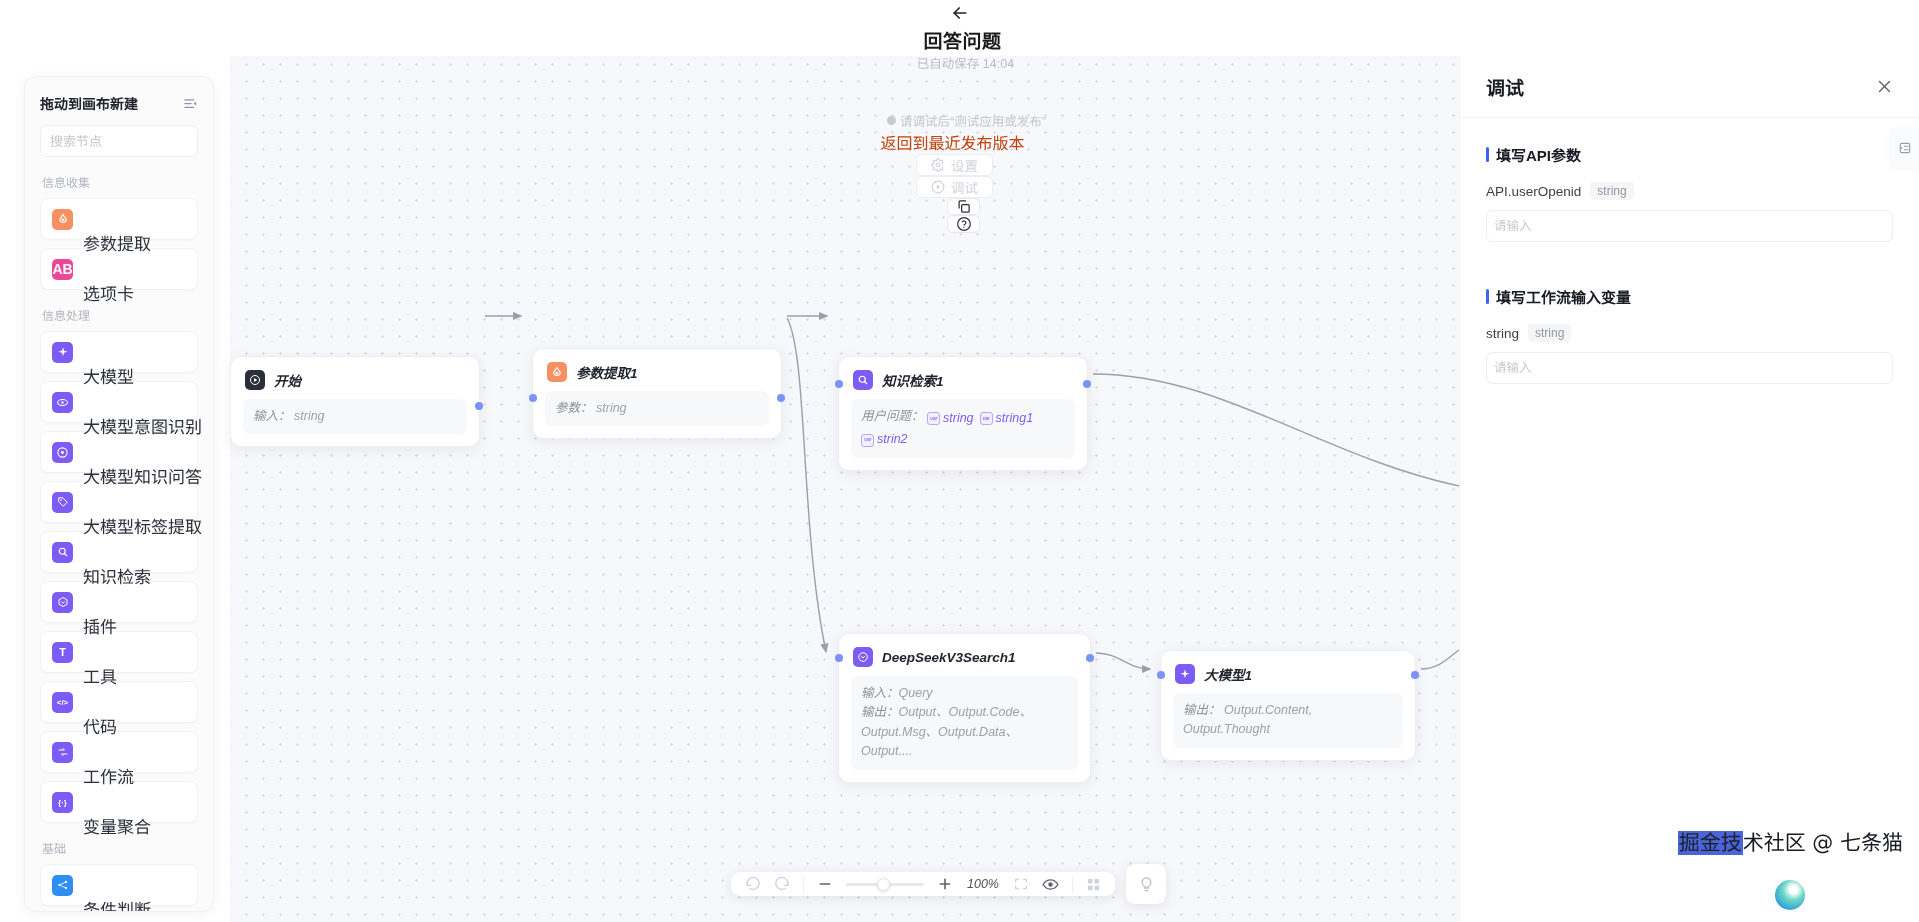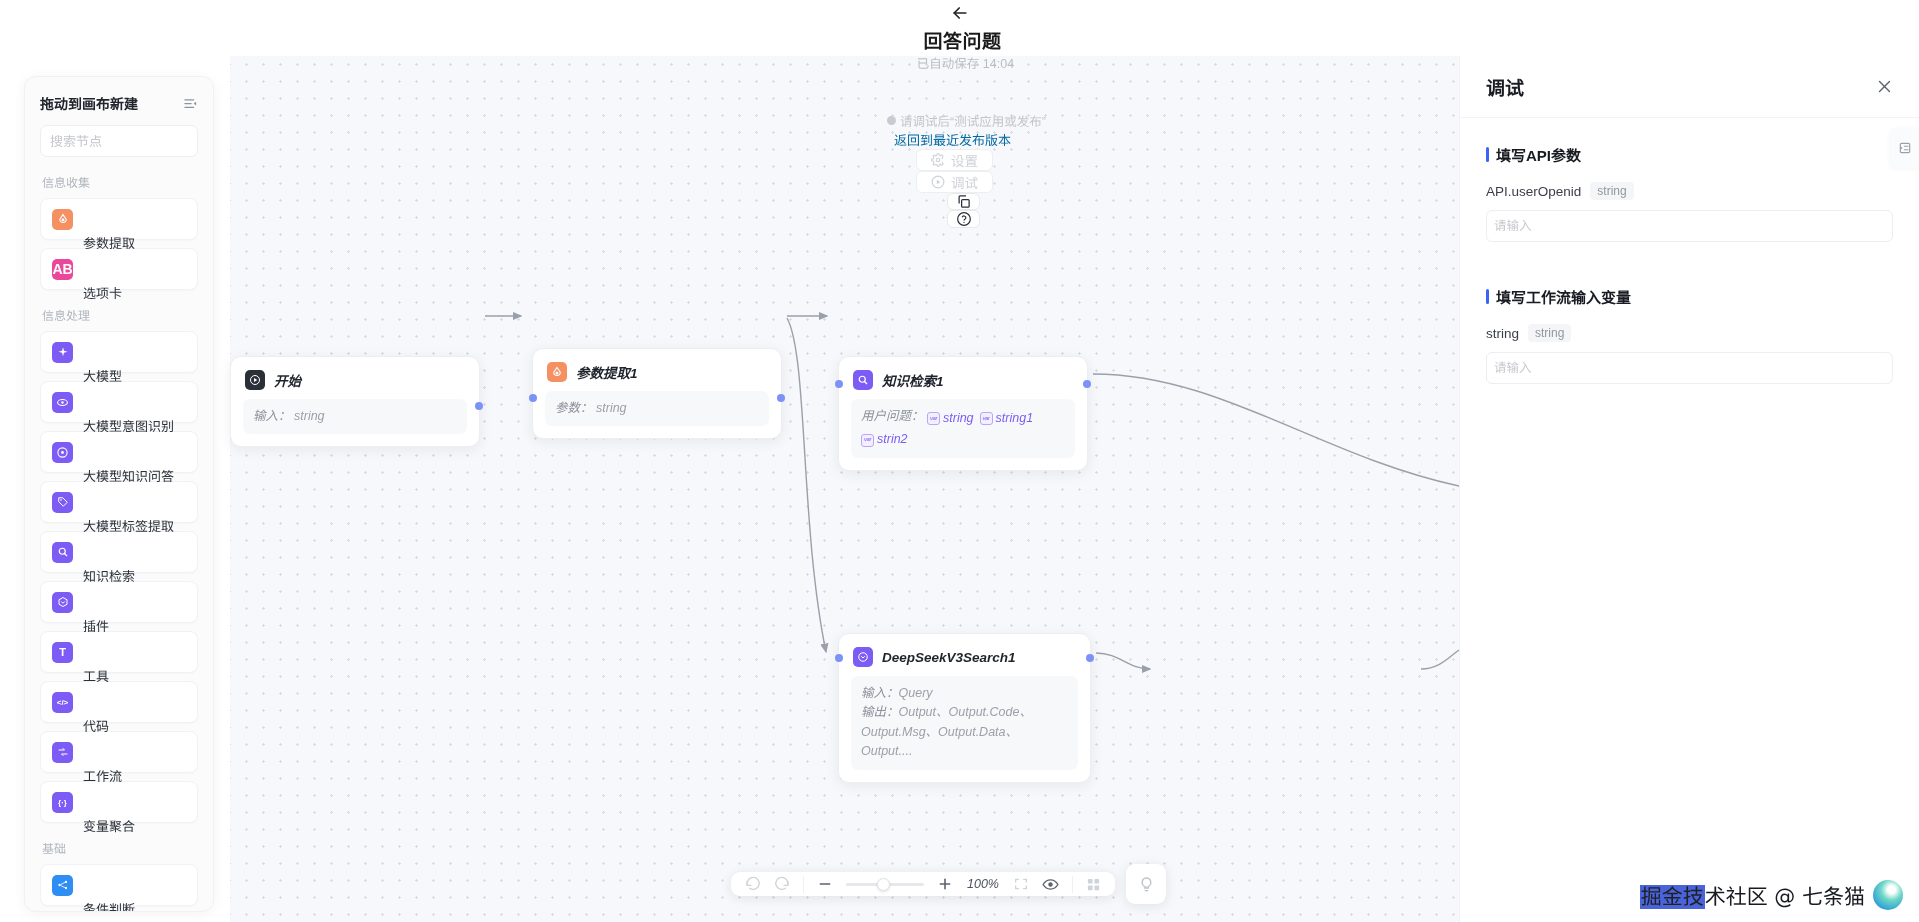--- a/index.html
+++ b/index.html
@@ -33,21 +33,21 @@
   .hint-wrap {
     display: flex; align-items: center; margin-left: 14px; white-space: nowrap; margin-top: 39px;
   }
   .hint-dot {
     width: 9px; height: 9px; border-radius: 50%; background: #c8cbd1;
     display: inline-block; margin-right: 4px; flex: none;
   }
   .hint-text { font-size: 12.5px; color: #c2c5cb; }
   .topbar-spacer { flex: 1 1 auto; }
   .revert-link {
-    font-size: 13px; color: #0369a1; margin-right: 14px; white-space: nowrap; cursor: pointer;
+    font-size: 16px; color: #c2410c; margin-right: 14px; white-space: nowrap; cursor: pointer;
   }
   .tb-btn {
     height: 33px; border: 1px solid #eceef1; border-radius: 6px; background: #fff;
     display: inline-flex; align-items: center; gap: 6px; padding: 0 14px;
     font-size: 13.5px; color: #cfd2d8; cursor: pointer; margin-right: 10px; white-space: nowrap;
   }
   .tb-icon-btn {
     width: 33px; height: 33px; border: 1px solid #e7e9ed; border-radius: 6px; background: #fff;
     display: inline-flex; align-items: center; justify-content: center;
     color: #2b2f36; cursor: pointer; margin-left: 8px;
@@ -99,21 +99,21 @@
   .node-item {
     height: 42px; background: #fff; border: 1px solid #f1f2f5; border-radius: 8px;
     display: flex; align-items: center; padding: 0 11px; margin-bottom: 8px;
     cursor: grab; box-shadow: 0 1px 2px rgba(20,25,40,.025);
   }
   .node-ico {
     width: 21px; height: 21px; border-radius: 5px; flex: none; margin-right: 10px;
     display: flex; align-items: center; justify-content: center;
     color: #fff; font-size: 10px; font-weight: 700;
   }
-  .node-name { font-size: 13px; color: #2b3039; white-space: nowrap; margin-top: 46px; }
+  .node-name { font-size: 17px; color: #2b3039; white-space: nowrap; margin-top: 46px; }
 
   
   .flow-node {
     position: absolute; background: #fff; border-radius: 11px;
     border: 1px solid #eceef2;
     box-shadow: 0 3px 14px rgba(26,32,54,.07);
     z-index: 6;
   }
   .fn-head { display: flex; align-items: center; padding: 13px 14px 9px 14px; }
   .fn-ico {
@@ -211,23 +211,24 @@
     position: absolute; right: 0; top: 72px; width: 28px; height: 40px;
     background: #fafbfc; border-radius: 7px 0 0 7px;
     display: flex; align-items: center; justify-content: center;
     color: #9ba0a9; cursor: pointer; z-index: 36;
     box-shadow: -1px 1px 5px rgba(26,32,54,.05);
   }
 
   
   .watermark {
     position: absolute; right: 16px; bottom: 12px;
-    display: flex; align-items: center; gap: 8px; z-index: 50;
+    display: flex; align-items: center; gap: 24px; z-index: 50;
     font-size: 21px; color: #171a1f; white-space: nowrap;
     font-family: "DejaVu Sans", sans-serif;
+    flex-direction: column;
   }
   .wm-hl { background: #4a63d8; color: #1d2026; padding: 0 1px; }
   .wm-logo {
     width: 30px; height: 30px; border-radius: 50%; flex: none;
     background: radial-gradient(circle at 62% 32%, #ffffff 0%, #ffffff 14%, #6fd8c6 38%, #2f9fd8 76%, #1d74c2 100%);
   }
 </style>
 </head>
 <body>
 
@@ -388,20 +389,36 @@
         <span class="fn-title">DeepSeekV3Search1</span>
       </div>
       <div class="fn-body">
         <div><span class="fn-label">输入：</span><span>Query</span></div>
         <div><span class="fn-label">输出：</span><span>Output、Output.Code、Output.Msg、Output.Data、Output....</span></div>
       </div>
       <span class="port" style="left:-4px;top:20px"></span>
       <span class="port" style="right:-4px;top:20px"></span>
     </div>
 
+    <div class="flow-node" style="left:1160px;top:594px;width:256px">
+      <div class="fn-head">
+        <span class="fn-ico" style="background:#7c5cf5">
+          <svg width="12" height="12" viewBox="0 0 24 24" fill="#fff" stroke="none">
+              <path d="M12 2.5 L14 9.5 L21 11.5 L14 13.5 L12 20.5 L10 13.5 L3 11.5 L10 9.5 Z"></path>
+            </svg>
+        </span>
+        <span class="fn-title">大模型1</span>
+      </div>
+      <div class="fn-body">
+        <span class="fn-label">输出：</span>
+        <span>Output.Content, Output.Thought</span>
+      </div>
+      <span class="port" style="left:-4px;top:20px"></span>
+      <span class="port" style="right:-4px;top:20px"></span>
+    </div>
 
     <div class="bottom-bar">
       <div class="bb-main">
         <span class="bb-ico">
           <svg width="16" height="16" viewBox="0 0 24 24" fill="none" stroke="currentColor" stroke-width="2" stroke-linecap="round">
               <polyline points="3 8 3 14 9 14"></polyline>
               <path d="M3.5 13A9 9 0 1 1 7 18.4"></path>
             </svg>
         </span>
         <span class="bb-ico">

